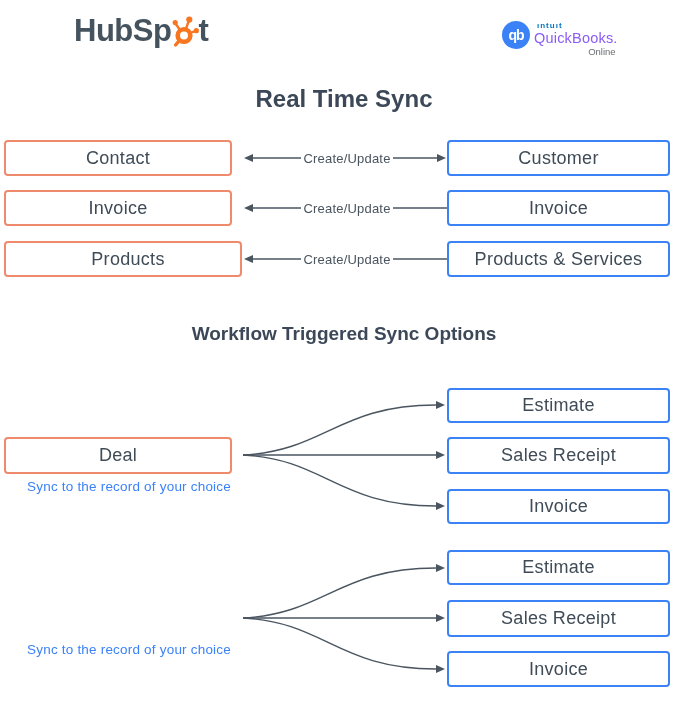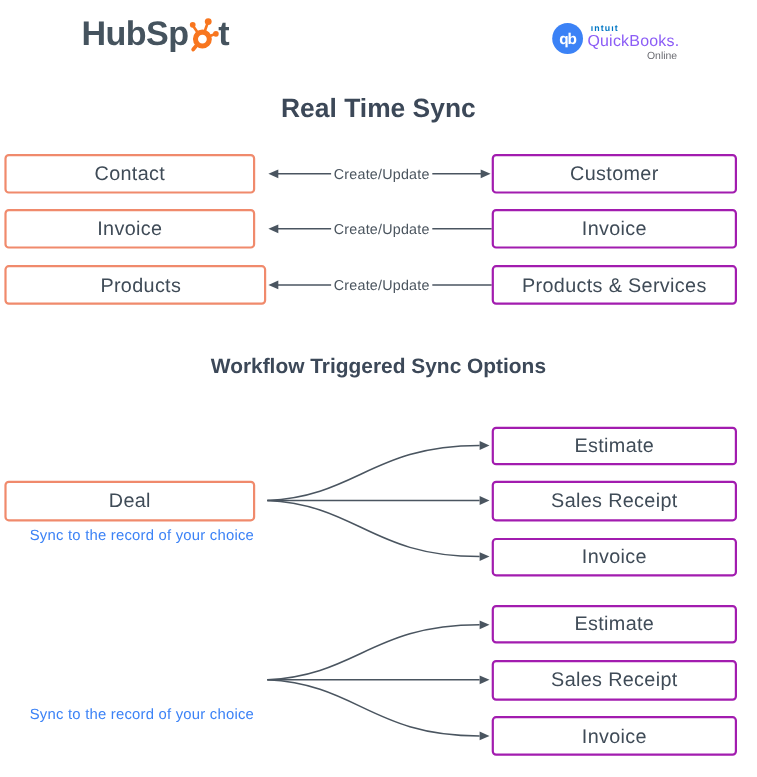--- a/index.html
+++ b/index.html
@@ -20,21 +20,21 @@
   .qb-name{font-size:14.5px;color:#8b5cf6;font-weight:500;line-height:16px;letter-spacing:0.2px;}
   .qb-online{font-size:9.5px;color:#6b6c72;line-height:11px;align-self:flex-end;margin-right:2px;}
   
   .section-title{left:0;width:688px;text-align:center;font-weight:bold;color:#3c4858;z-index:3;}
   #title-realtime{top:85px;font-size:24px;}
   #title-workflow{top:323px;font-size:19px;}
   
   .box{display:flex;align-items:center;justify-content:center;background:#ffffff;border-radius:4px;
        font-size:18px;color:#3f4b57;letter-spacing:0.3px;z-index:2;}
   .box.orange{border:2px solid #f08a6c;}
-  .box.green{border:2px solid #a21caf;}
+  .box.green{border:2px solid #3b82f6;}
   .lbox{left:4px;width:224px;}
   .rbox{left:447px;width:219px;}
   
   .conn-label{left:252px;width:190px;display:flex;align-items:center;justify-content:center;z-index:2;}
   .conn-label span{background:#ffffff;padding:0 2px;font-size:13px;color:#4a545e;letter-spacing:0.2px;}
   
   .caption{left:15px;width:228px;text-align:center;font-size:13.5px;color:#3b82f6;letter-spacing:0.2px;z-index:2;}
   
   #connectors{position:absolute;left:0;top:0;z-index:1;}
   #connectors path, #connectors line{stroke:#4a5560;stroke-width:1.4;fill:none;}

